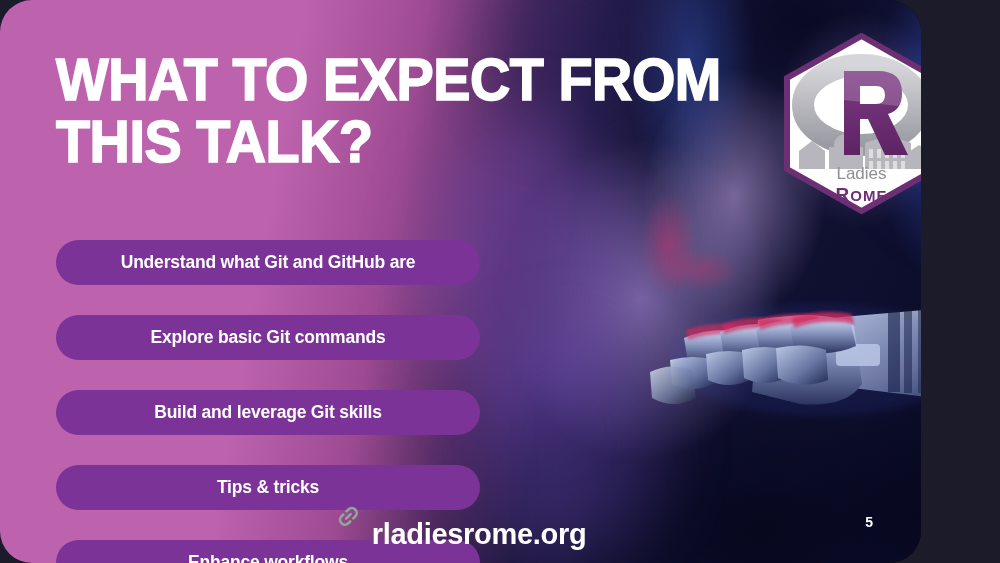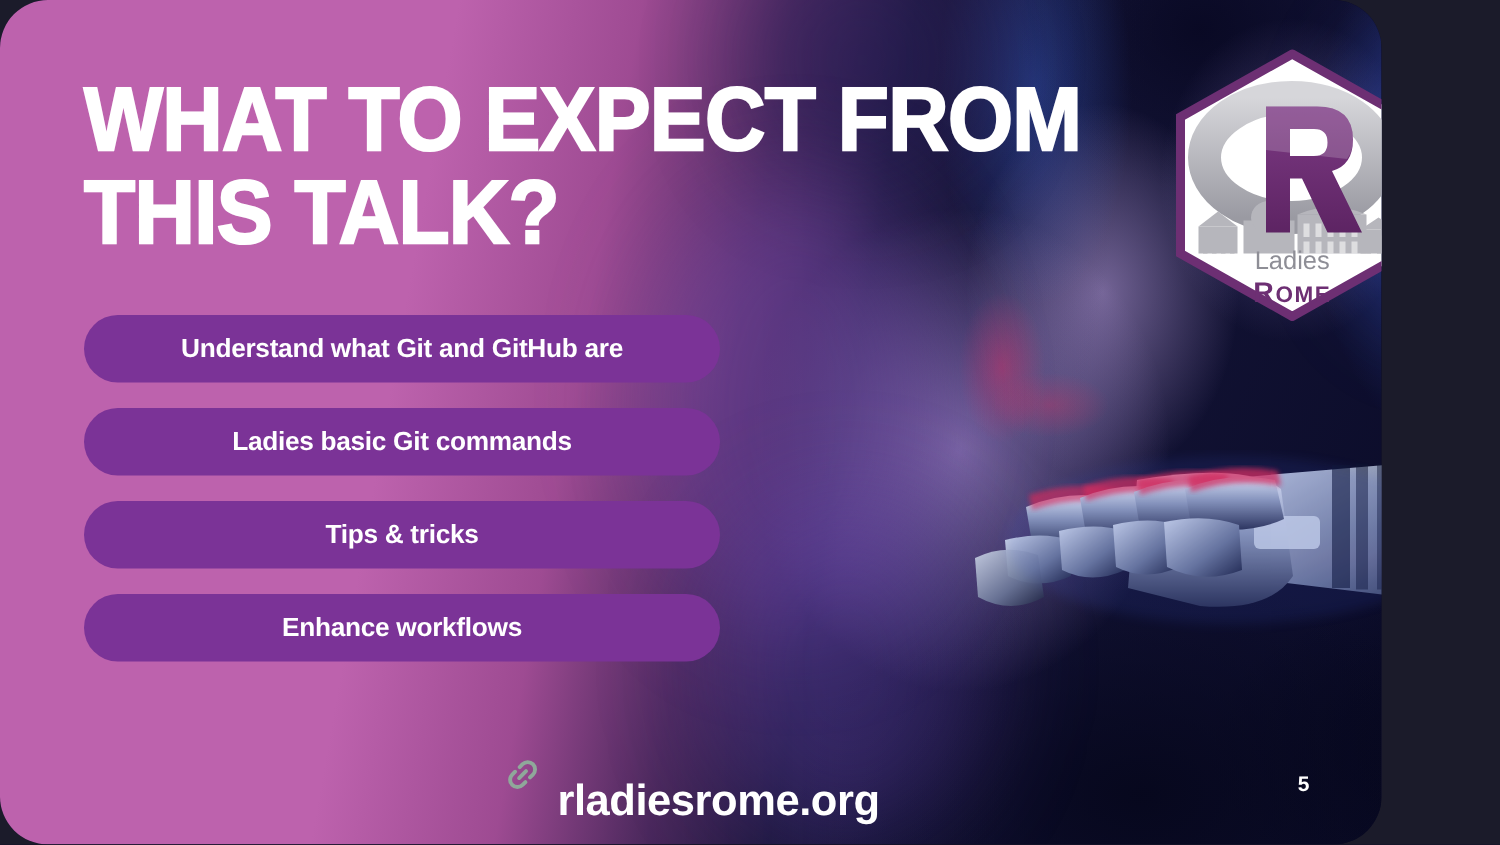--- a/index.html
+++ b/index.html
@@ -112,20 +112,21 @@
     background: #7b3397;
     display: flex;
     align-items: center;
     justify-content: center;
     color: #ffffff;
     font-size: 17.5px;
     font-weight: 700;
     letter-spacing: -0.2px;
     padding: 0 18px;
     text-align: center;
+    margin-top: 30px;
   }
   .pill:last-child { margin-bottom: 0; }
 
   
   .footer {
     position: absolute;
     left: 0;
     right: 0;
     bottom: 14px;
     display: flex;
@@ -232,21 +233,22 @@
     <ellipse cx="180" cy="60" rx="150" ry="56" fill="#3f5ad8" opacity=".12" filter="url(#glowb)"></ellipse>
   </svg>
 
   <div class="title">
     <span class="ln">What to expect from</span>
     <span class="ln">this talk?</span>
   </div>
 
   <div class="pills">
     <div class="pill">Understand what Git and GitHub are</div>
-    <div class="pill">Ladies basic Git commands</div>
+    <div class="pill">Explore basic Git commands</div>
+    <div class="pill">Build and leverage Git skills</div>
     <div class="pill">Tips &amp; tricks</div>
     <div class="pill">Enhance workflows</div>
   </div>
 
   <div class="footer">
     <svg class="link-icon" viewBox="0 0 24 24">
       <g transform="rotate(-45 12 12)" fill="none" stroke="#8fa89a" stroke-width="2.4" stroke-linecap="round">
         <path d="M10 8 H7.5 A4.5 4.5 0 0 0 7.5 17 H10"></path>
         <path d="M14 8 H16.5 A4.5 4.5 0 0 1 16.5 17 H14"></path>
         <path d="M9 12.5 H15"></path>

